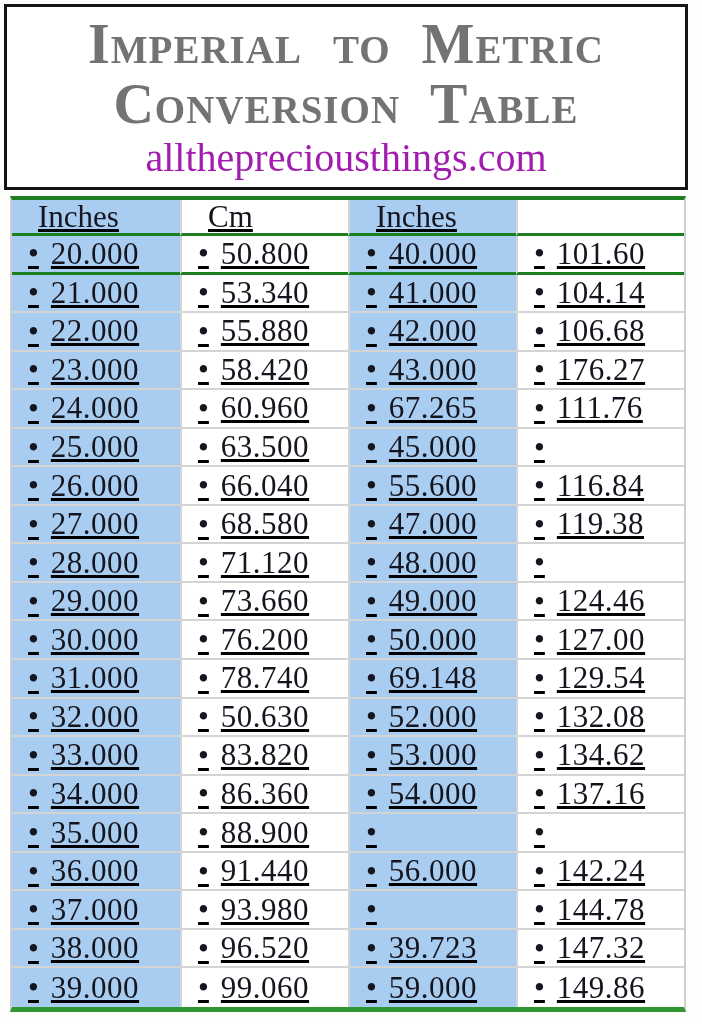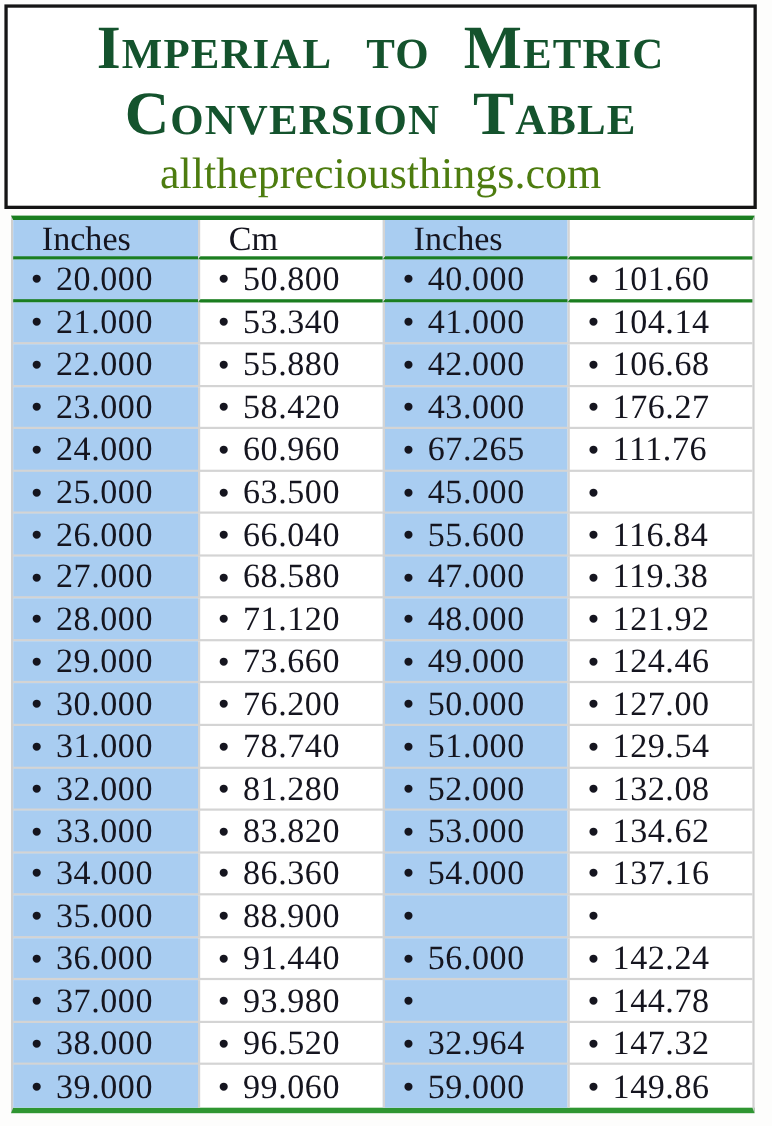--- a/index.html
+++ b/index.html
@@ -11,37 +11,38 @@
   
   .header-box {
     position:absolute; left:4px; top:4px; width:678px; height:180px;
     background:#ffffff; border:3px solid #151515;
     display:flex; flex-direction:column; align-items:center; justify-content:center;
     text-align:center;
   }
   .title-line {
     font-variant:small-caps; font-weight:bold;
     font-size:56px; line-height:60px; letter-spacing:1px; word-spacing:16px;
-    color:#14532d;
+    color:#737373;
   }
   .website-line {
-    font-size:40px; line-height:44px; color:#4d7c0f; margin-top:2px;
+    font-size:40px; line-height:44px; color:#a21caf; margin-top:2px;
   }
   
   .conv-table {
     position:absolute; left:10px; top:196px; width:676px; height:816px;
     display:grid;
     grid-template-columns:repeat(4, 1fr);
     grid-template-rows:36px repeat(20, 1fr);
     border-top:4px solid #1b7e20;
     border-bottom:5px solid #2f9632;
     border-left:2px solid #cfcfcf;
     border-right:2px solid #cfcfcf;
     background:#ffffff;
     box-sizing:border-box;
+    text-decoration:underline;
   }
   .cell {
     display:flex; align-items:center;
     font-size:31px; color:#15151f;
     border-bottom:2px solid #d4d4d4;
     padding-left:16px; box-sizing:border-box;
     white-space:nowrap; overflow:hidden;
   }
   .cell.blue { background:#a9cdf1; }
   .cell.vsep { border-left:2px solid #d4d4d4; }
@@ -202,21 +203,20 @@
       <div class="cell vsep">
         <span class="bullet">•</span>
         <span class="val">71.120</span>
       </div>
       <div class="cell blue vsep">
         <span class="bullet">•</span>
         <span class="val">48.000</span>
       </div>
       <div class="cell vsep">
         <span class="bullet">•</span>
-        <span class="val">121.92</span>
       </div>
       <div class="cell blue">
         <span class="bullet">•</span>
         <span class="val">29.000</span>
       </div>
       <div class="cell vsep">
         <span class="bullet">•</span>
         <span class="val">73.660</span>
       </div>
       <div class="cell blue vsep">
@@ -246,33 +246,33 @@
       <div class="cell blue">
         <span class="bullet">•</span>
         <span class="val">31.000</span>
       </div>
       <div class="cell vsep">
         <span class="bullet">•</span>
         <span class="val">78.740</span>
       </div>
       <div class="cell blue vsep">
         <span class="bullet">•</span>
-        <span class="val">51.000</span>
+        <span class="val">69.148</span>
       </div>
       <div class="cell vsep">
         <span class="bullet">•</span>
         <span class="val">129.54</span>
       </div>
       <div class="cell blue">
         <span class="bullet">•</span>
         <span class="val">32.000</span>
       </div>
       <div class="cell vsep">
         <span class="bullet">•</span>
-        <span class="val">81.280</span>
+        <span class="val">50.630</span>
       </div>
       <div class="cell blue vsep">
         <span class="bullet">•</span>
         <span class="val">52.000</span>
       </div>
       <div class="cell vsep">
         <span class="bullet">•</span>
         <span class="val">132.08</span>
       </div>
       <div class="cell blue">
@@ -355,21 +355,21 @@
       <div class="cell blue">
         <span class="bullet">•</span>
         <span class="val">38.000</span>
       </div>
       <div class="cell vsep">
         <span class="bullet">•</span>
         <span class="val">96.520</span>
       </div>
       <div class="cell blue vsep">
         <span class="bullet">•</span>
-        <span class="val">32.964</span>
+        <span class="val">39.723</span>
       </div>
       <div class="cell vsep">
         <span class="bullet">•</span>
         <span class="val">147.32</span>
       </div>
       <div class="cell blue last-row">
         <span class="bullet">•</span>
         <span class="val">39.000</span>
       </div>
       <div class="cell vsep last-row">

